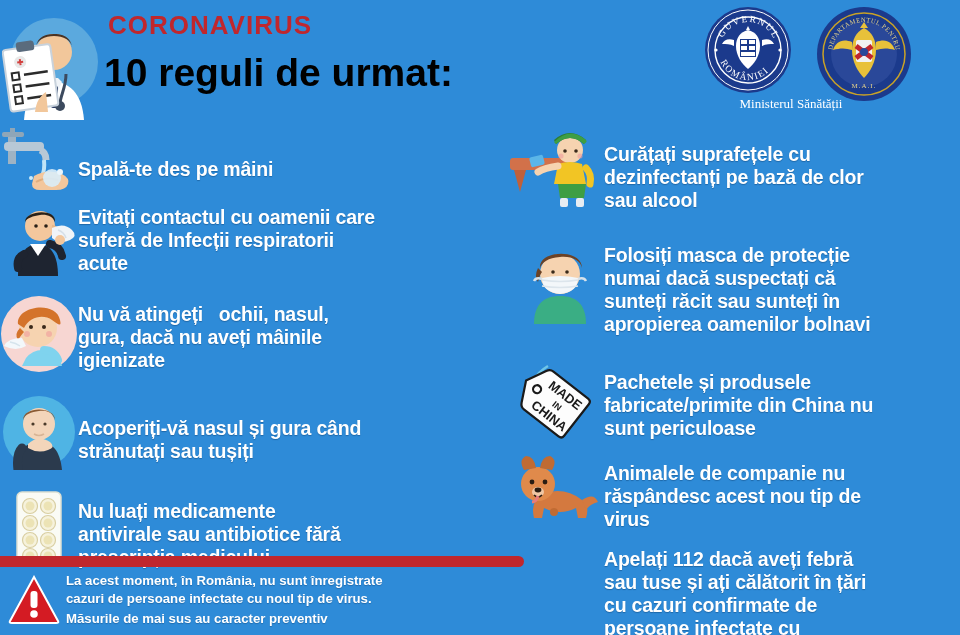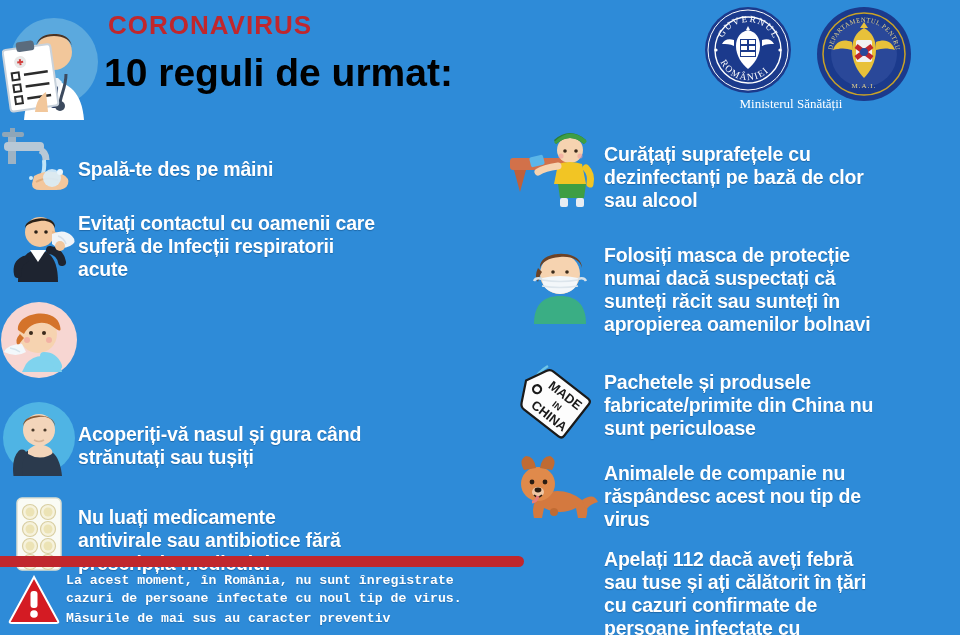--- a/index.html
+++ b/index.html
@@ -39,21 +39,21 @@
   .rule{position:relative;display:flex;align-items:center;}
   .rule .ic{flex:0 0 auto;position:relative;}
   .rule .tx{
     color:#ffffff;font-weight:bold;font-size:19.5px;line-height:23px;
     text-shadow:0 1px 1px rgba(0,40,80,.35);
     letter-spacing:-.2px;white-space:pre-wrap;
   }
 
   
   .l1{margin-top:0px;}
-  .l2{margin-top:6px;}
+  .l2{margin-top:0;}
   .l3{margin-top:14px;}
   .l4{margin-top:16px;}
   .l5{margin-top:14px;}
 
   .r1{margin-top:0px;}
   .r2{margin-top:20px;}
   .r3{margin-top:22px;}
   .r4{margin-top:8px;}
   .r5{margin-top:14px;}
 
@@ -61,21 +61,20 @@
   .redbar{
     position:absolute;left:0;top:556px;width:524px;height:11px;
     background:#C0272D;border-radius:0 6px 6px 0;
   }
   .footer{position:absolute;left:0;top:572px;width:530px;height:62px;}
   .warn-tri{position:absolute;left:8px;top:3px;width:52px;height:50px;}
   .footer-text{
     position:absolute;left:66px;top:0px;width:450px;
     color:#ffffff;font-weight:bold;font-size:13.2px;line-height:17.5px;
     text-shadow:0 1px 1px rgba(0,40,80,.3);
-    font-family:Liberation Mono, monospace;
   }
   .footer-text .ln3{display:block;margin-top:3px;}
 
   .badge112{position:absolute;left:532px;top:539px;width:70px;height:36px;}
 </style>
 </head>
 <body>
 
 <div class="poster">
 
@@ -230,20 +229,23 @@
           <path d="M20 34 q-6 6 -2 12 q4 -6 6 -8 Z" fill="#D4732A"></path>
           <circle cx="31" cy="33" r="2" fill="#3A2A1B"></circle>
           <circle cx="44" cy="33" r="2" fill="#3A2A1B"></circle>
           <circle cx="27" cy="40" r="3" fill="#F09C9C" opacity=".6"></circle>
           <circle cx="49" cy="40" r="3" fill="#F09C9C" opacity=".6"></circle>
           <path d="M22 44 q-14 0 -18 8 q12 6 22 0 Z" fill="#F3F8FB"></path>
           <path d="M10 48 q6 1 10 4" stroke="#D6E4EC" stroke-width="1.5" fill="none"></path>
           <path d="M44 56 q10 0 14 10" stroke="#7FD3EE" stroke-width="8" fill="none" stroke-linecap="round"></path>
         </svg>
       </div>
+      <div class="tx" style="margin-top:2px;">Nu vă atingeți   ochii, nasul,
+gura, dacă nu aveți mâinile
+igienizate</div>
     </div>
 
     <div class="rule l4">
       <div class="ic" style="width:78px;">
         <svg viewBox="0 0 78 76" width="78" height="76">
           <circle cx="39" cy="38" r="36" fill="#4FB4E4"></circle>
           <path d="M16 76 C18 56 26 48 39 48 C52 48 60 56 62 76 Z" fill="#2B3A4D"></path>
           <circle cx="39" cy="30" r="16" fill="#F3D5BA"></circle>
           <path d="M23 26 C23 12 55 12 55 26 C53 18 46 16 39 17 C31 18 25 20 23 26 Z" fill="#8A5A33"></path>
           <circle cx="33" cy="30" r="1.6" fill="#4A3A2A"></circle>

